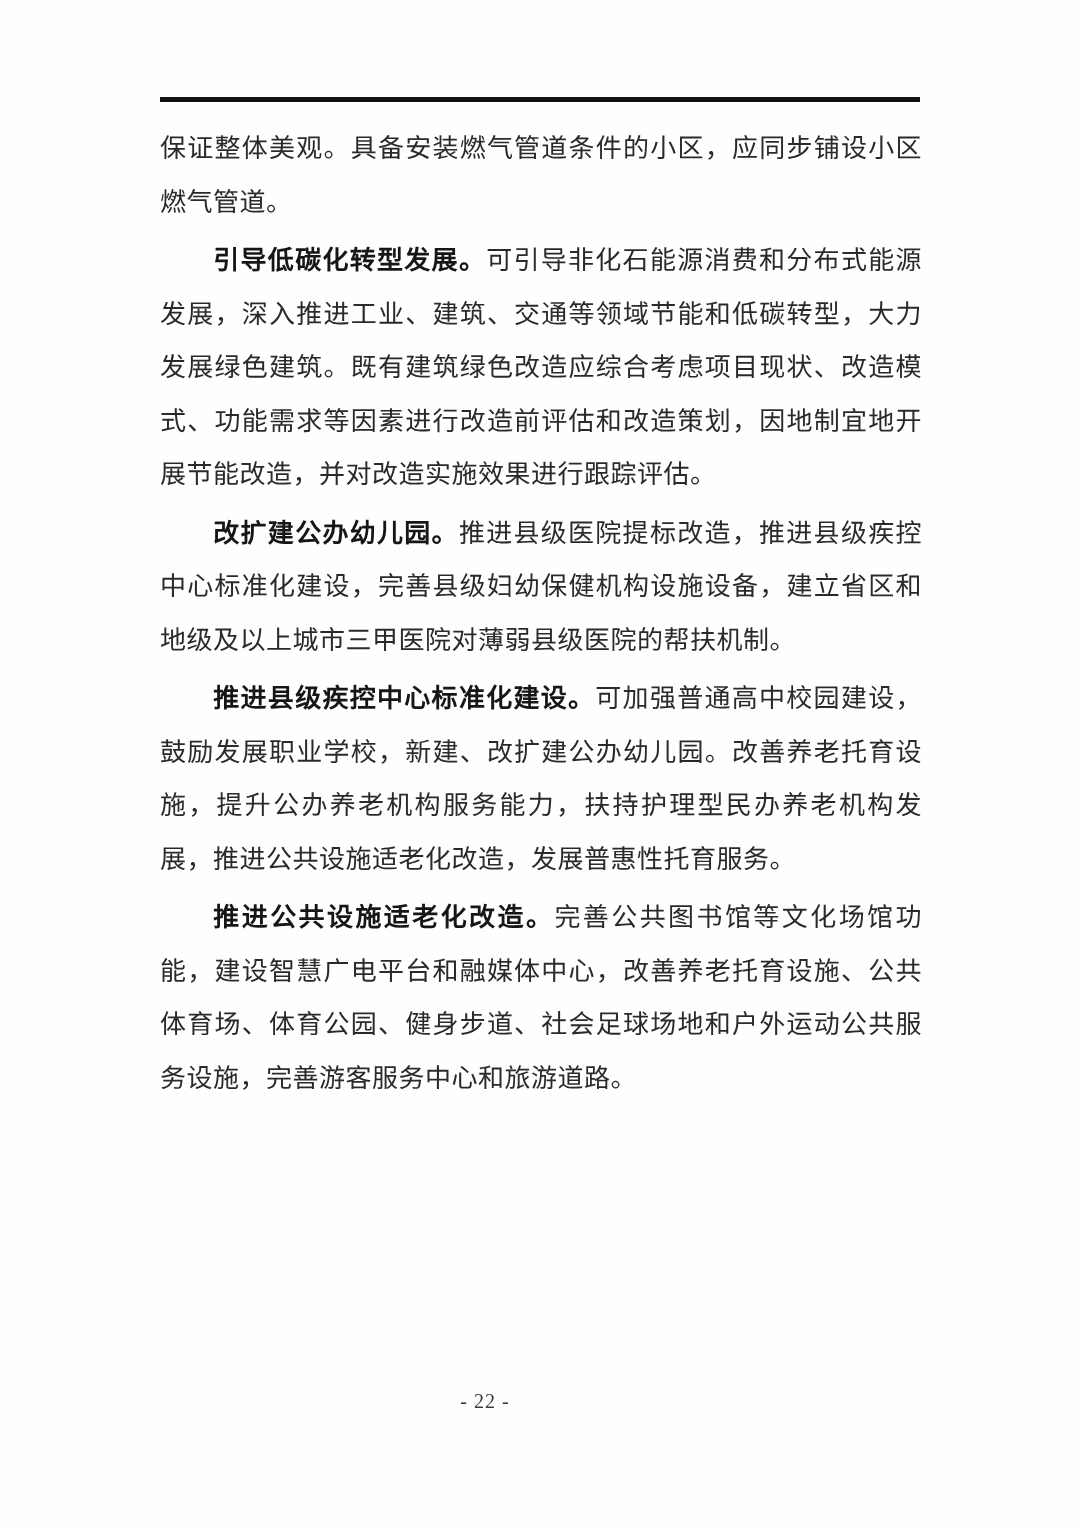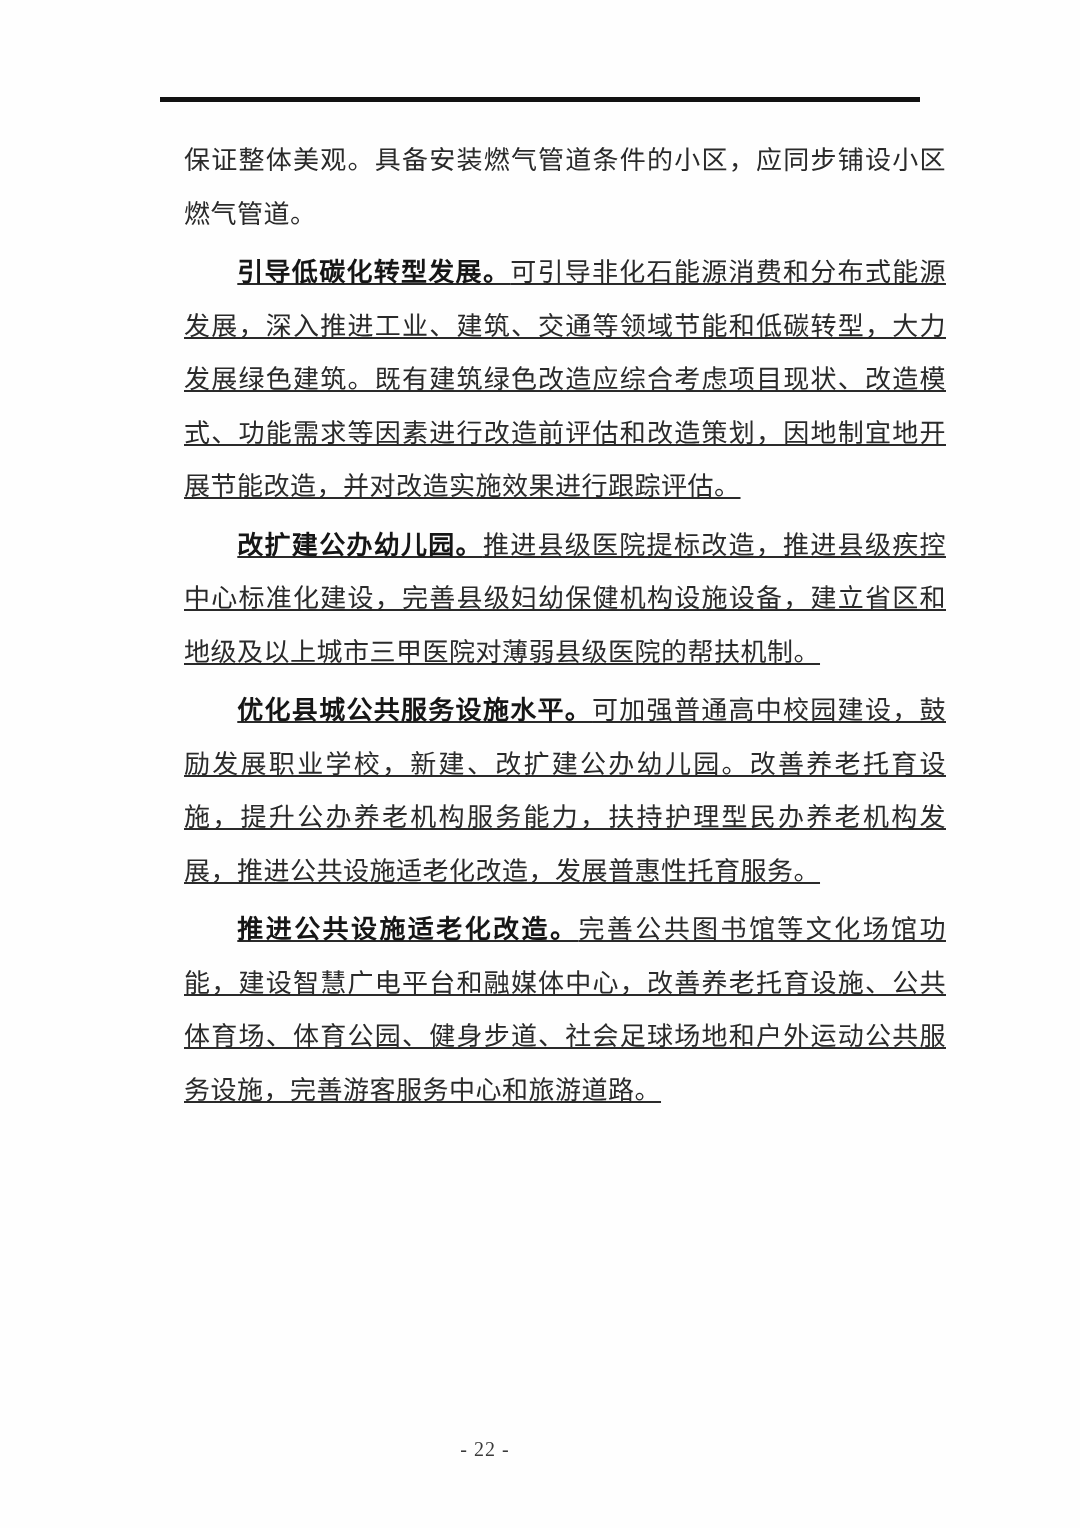--- a/index.html
+++ b/index.html
@@ -26,40 +26,38 @@
     position: absolute;
     left: 160px;
     top: 97px;
     width: 760px;
     height: 5px;
     background: #121212;
   }
   .content {
     position: absolute;
     left: 160px;
-    top: 134px;
+    top: 122px;
     width: 762px;
     color: #2a2a2a;
-    margin-left: 24px;
   }
   p.para {
     margin: 0;
     font-size: 26px;
     line-height: 53.5px;
     text-align: justify;
     text-justify: inter-character;
     letter-spacing: 0.5px;
   }
   p.para.indent {
     text-indent: 2.05em;
   }
   .para + .para,
   .heading + .para {
     margin-top: 5px;
-    text-decoration: underline;
   }
   .lead {
     font-weight: bold;
     color: #161616;
   }
   h2.heading {
     margin: 14px 0 0 0;
     font-size: 31px;
     line-height: 54px;
     font-weight: bold;
@@ -69,41 +67,40 @@
   }
   .footer {
     position: absolute;
     left: 0;
     top: 1390px;
     width: 970px;
     text-align: center;
     font-size: 20px;
     color: #3a3a3a;
     letter-spacing: 1px;
-    margin-top: 48px;
   }
 </style>
 </head>
 <body>
 
 <div class="page">
 
   <div class="header-rule"></div>
 
   <div class="content">
 
     <p class="para"><span>保证整体美观。具备安装燃气管道条件的小区，应同步铺设小区燃气管道。</span></p>
 
     <p class="para indent"><span class="lead">引导低碳化转型发展。</span><span>可引导非化石能源消费和分布式能源发展，深入推进工业、建筑、交通等领域节能和低碳转型，大力发展绿色建筑。既有建筑绿色改造应综合考虑项目现状、改造模式、功能需求等因素进行改造前评估和改造策划，因地制宜地开展节能改造，并对改造实施效果进行跟踪评估。</span></p>
 
 
 
     <p class="para indent"><span class="lead">改扩建公办幼儿园。</span><span>推进县级医院提标改造，推进县级疾控中心标准化建设，完善县级妇幼保健机构设施设备，建立省区和地级及以上城市三甲医院对薄弱县级医院的帮扶机制。</span></p>
 
-    <p class="para indent"><span class="lead">优化县城公共服务设施水平。</span><span>可加强普通高中校园建设，鼓励发展职业学校，新建、改扩建公办幼儿园。改善养老托育设施，提升公办养老机构服务能力，扶持护理型民办养老机构发展，推进公共设施适老化改造，发展普惠性托育服务。</span></p>
+    <p class="para indent"><span class="lead">推进县级疾控中心标准化建设。</span><span>可加强普通高中校园建设，鼓励发展职业学校，新建、改扩建公办幼儿园。改善养老托育设施，提升公办养老机构服务能力，扶持护理型民办养老机构发展，推进公共设施适老化改造，发展普惠性托育服务。</span></p>
 
     <p class="para indent"><span class="lead">推进公共设施适老化改造。</span><span>完善公共图书馆等文化场馆功能，建设智慧广电平台和融媒体中心，改善养老托育设施、公共体育场、体育公园、健身步道、社会足球场地和户外运动公共服务设施，完善游客服务中心和旅游道路。</span></p>
 
   </div>
 
   <div class="footer">- 22 -</div>
 
 </div>
 
 </body></html>

